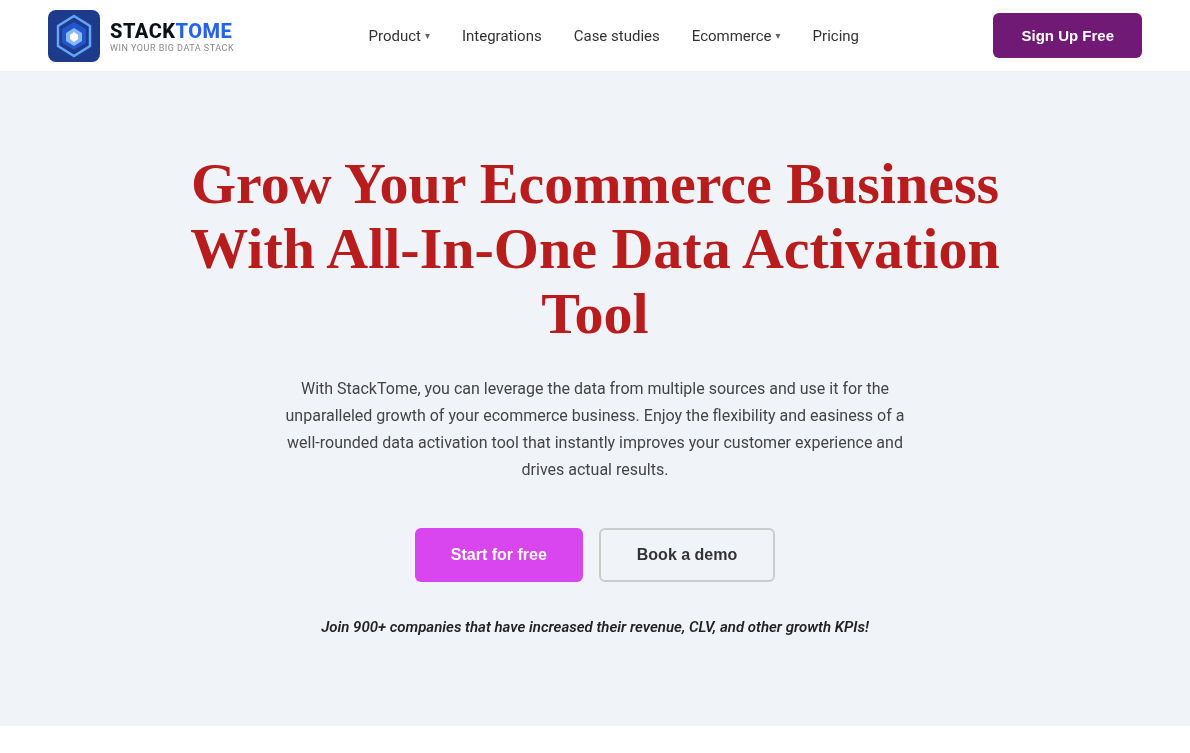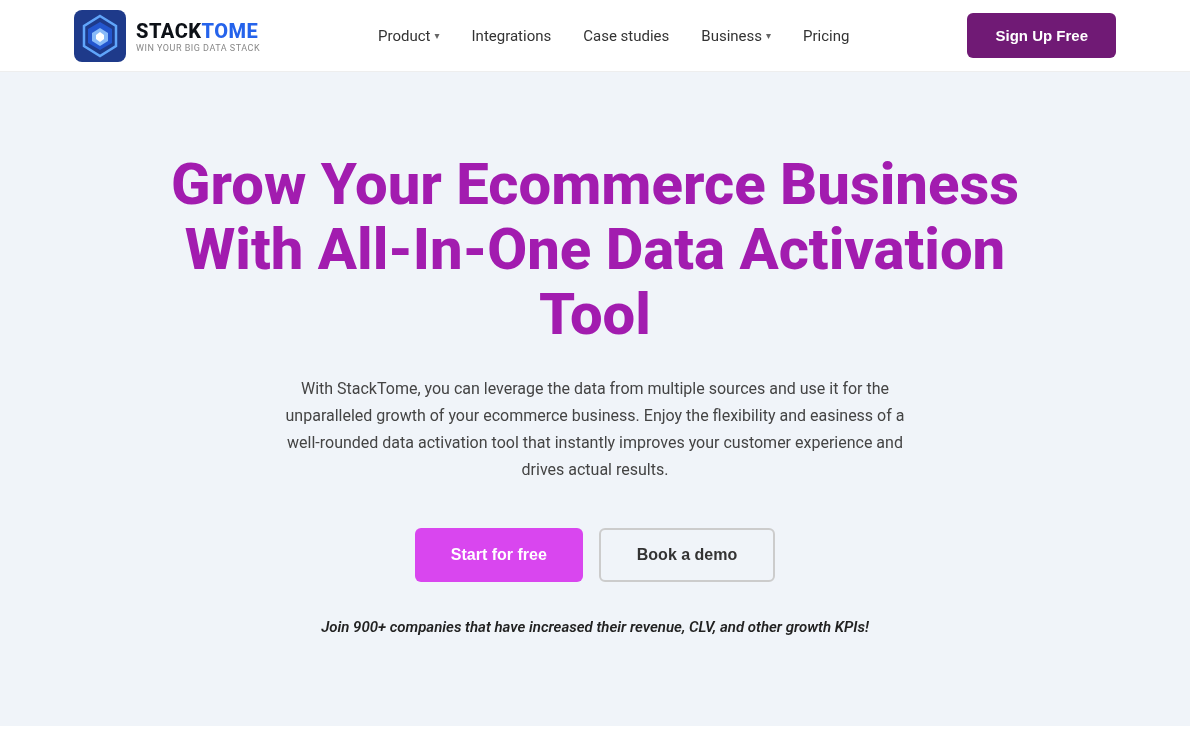--- a/index.html
+++ b/index.html
@@ -1,21 +1,21 @@
 <!DOCTYPE html>
 <html><head>
   <meta charset="utf-8">
   <style>
     * { margin: 0; padding: 0; box-sizing: border-box; }
     body { font-family: -apple-system, BlinkMacSystemFont, 'Segoe UI', Roboto, sans-serif; background: #fff; color: #1a1a2e; }
 
     
     nav {
       display: flex; align-items: center; justify-content: space-between;
-      padding: 0 74px; height: 72px; background: #fff;
+      padding: 0 48px; height: 72px; background: #fff;
       border-bottom: 1px solid #eee; position: sticky; top: 0; z-index: 100;
     }
     .nav-logo { display: flex; align-items: center; gap: 10px; text-decoration: none; }
     .logo-icon {
       width: 52px; height: 52px;
     }
     .nav-links { display: flex; align-items: flex-start; gap: 32px; }
     .nav-link {
       font-size: 15px; color: #333; text-decoration: none; cursor: pointer;
       display: flex; align-items: center; gap: 4px;
@@ -29,21 +29,21 @@
 
     
     .hero {
       background: #f0f4f9;
       padding: 80px 48px 90px;
       text-align: center;
       display: flex; flex-direction: column; align-items: center;
     }
     .hero h1 {
       font-size: 58px; font-weight: 800; line-height: 1.12;
-      color: #a21caf; max-width: 860px; margin-bottom: 28px;
+      color: #b91c1c; max-width: 860px; margin-bottom: 28px; font-family: Liberation Serif, serif;
     }
     .hero p {
       font-size: 16px; line-height: 1.7; color: #444;
       max-width: 620px; margin-bottom: 44px;
     }
     .hero-buttons { display: flex; gap: 16px; margin-bottom: 36px; }
     .btn-primary {
       background: #d946ef; color: #fff; border: none; border-radius: 6px;
       padding: 16px 36px; font-size: 16px; font-weight: 600; cursor: pointer;
     }
@@ -96,21 +96,21 @@
       <span>Product</span>
       <span class="chevron">▾</span>
     </a>
     <a class="nav-link">
       <span>Integrations</span>
     </a>
     <a class="nav-link">
       <span>Case studies</span>
     </a>
     <a class="nav-link">
-      <span>Business</span>
+      <span>Ecommerce</span>
       <span class="chevron">▾</span>
     </a>
     <a class="nav-link">
       <span>Pricing</span>
     </a>
   </div>
 
   <button class="btn-signup">Sign Up Free</button>
 </nav>
 

